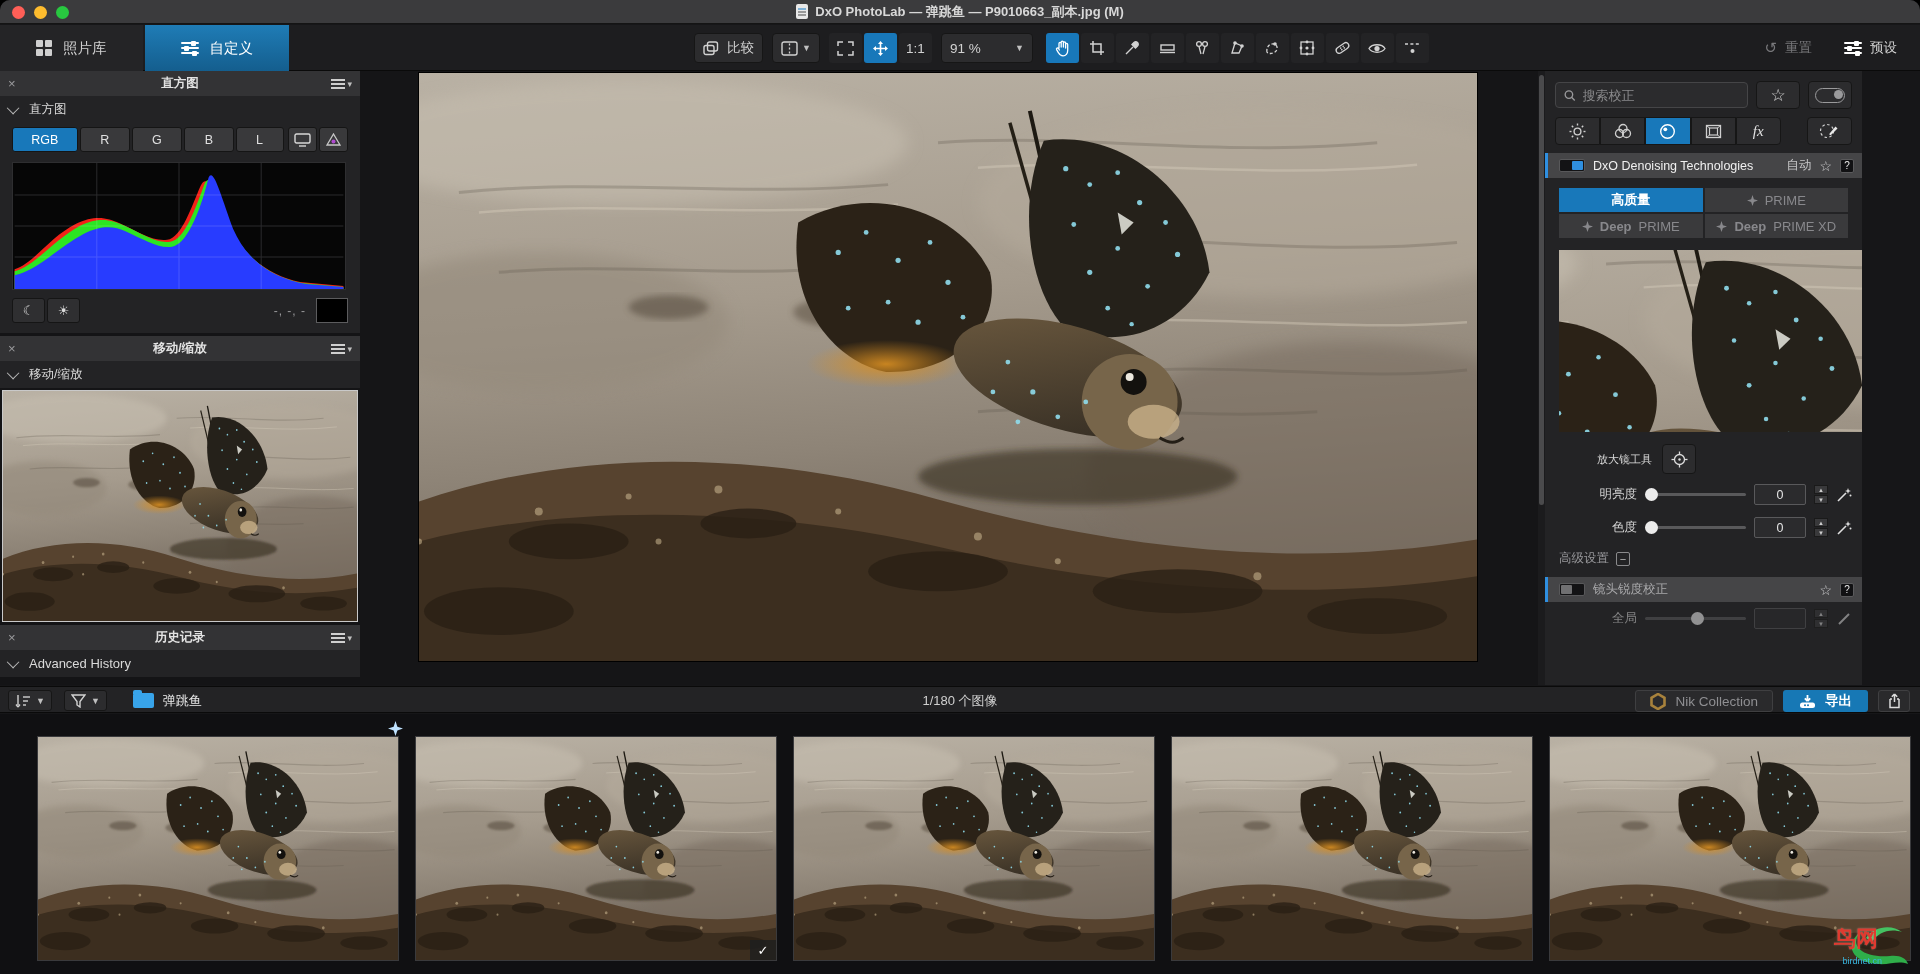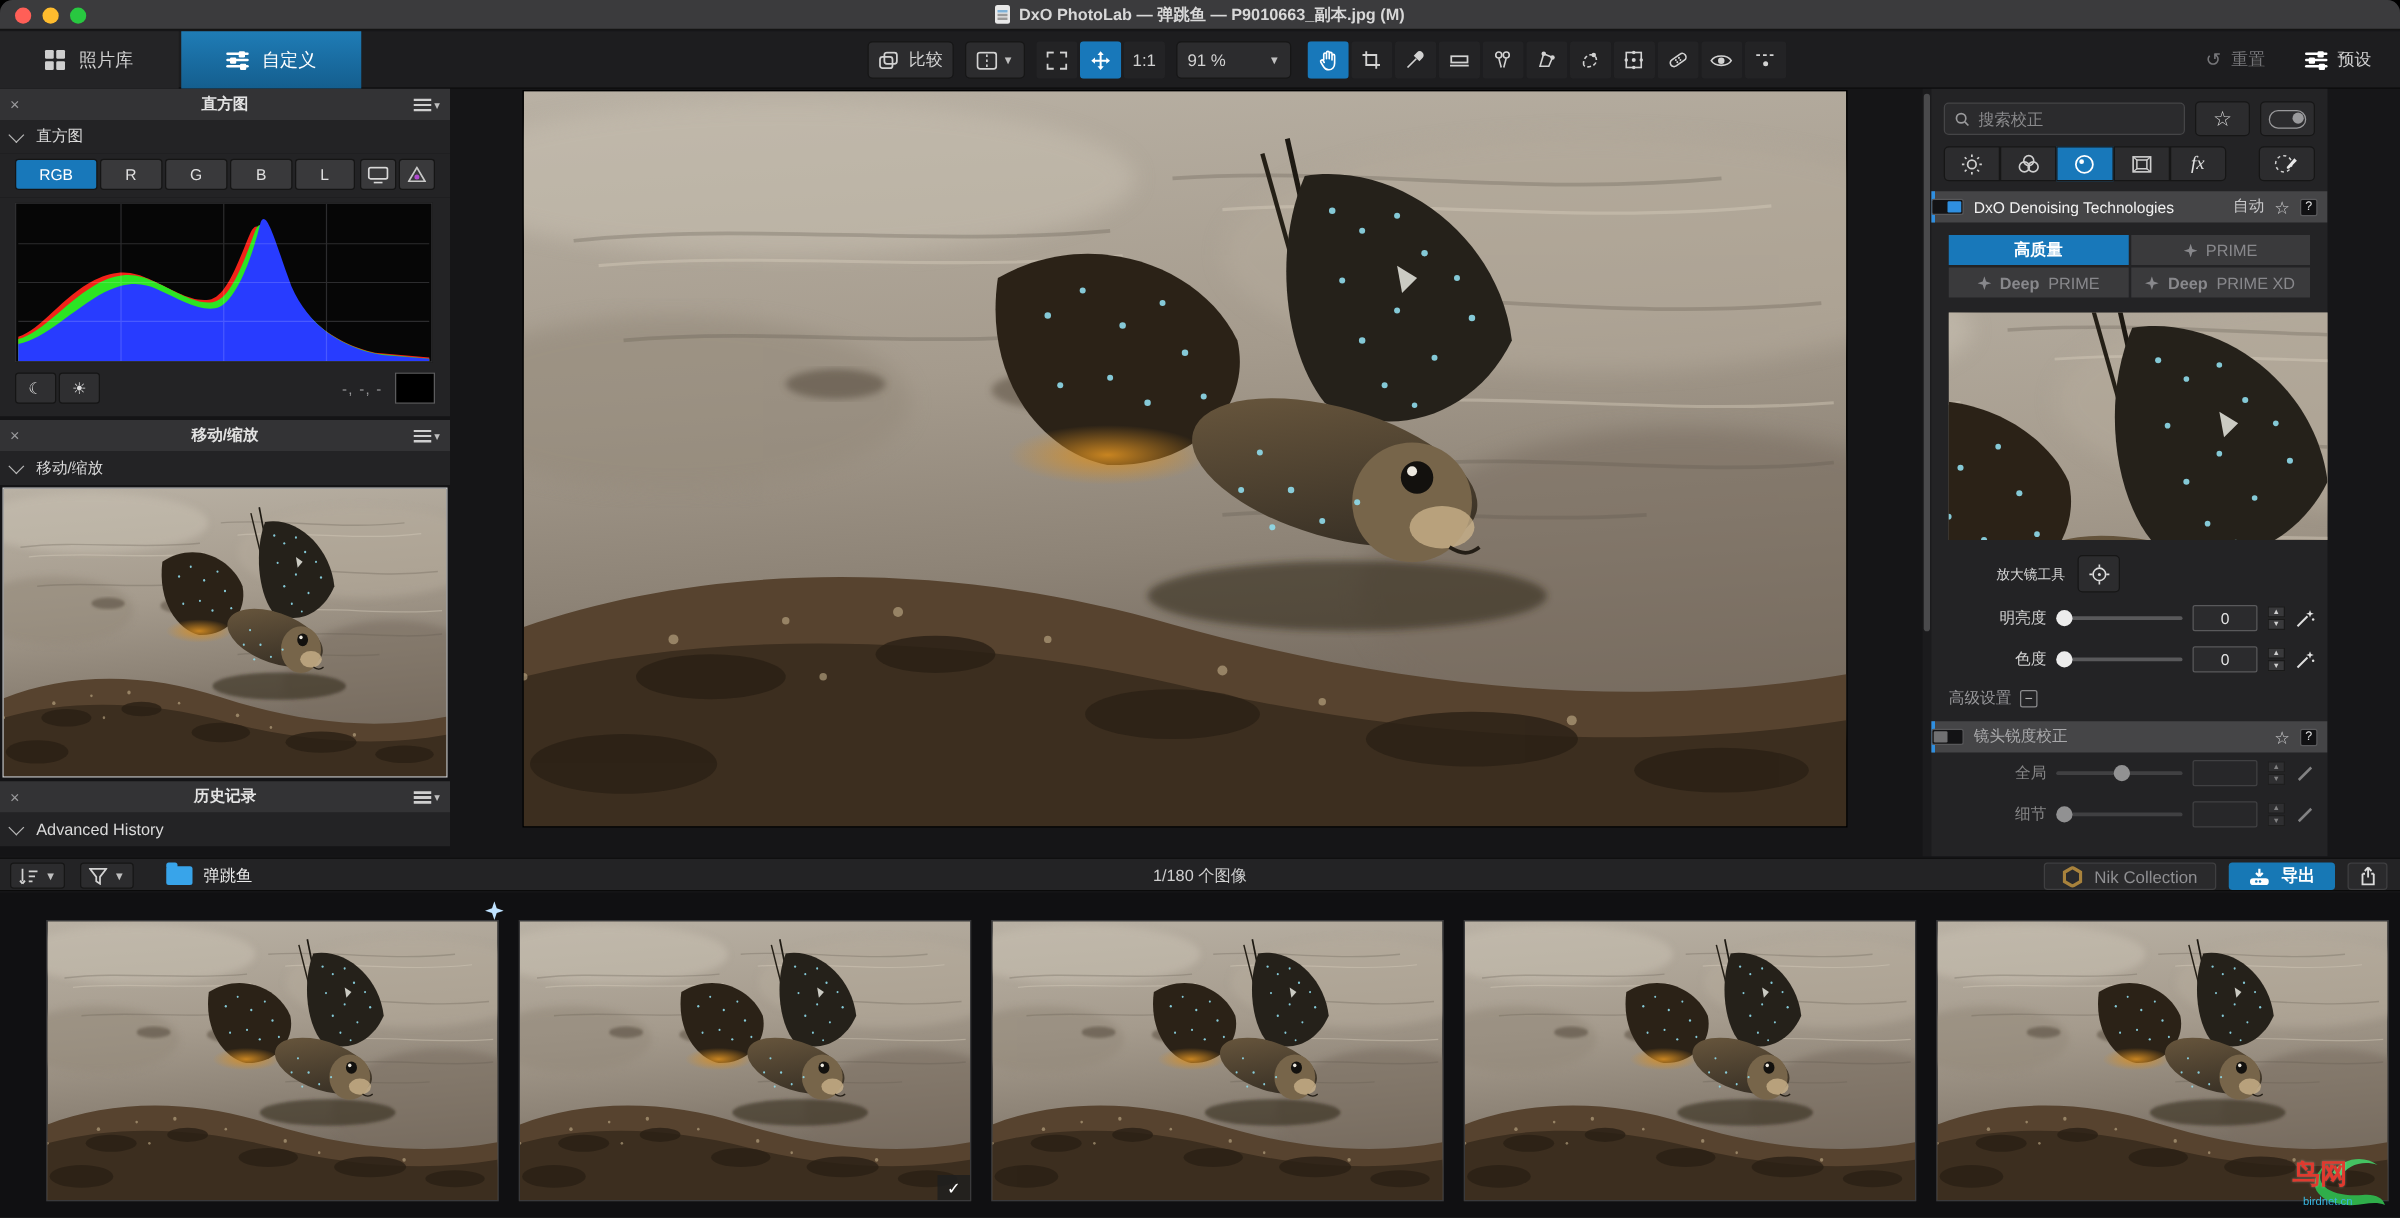--- a/index.html
+++ b/index.html
@@ -83,21 +83,21 @@
   .searchbox input { background:transparent; border:none; outline:none; color:#ddd; font-size:13px; width:100%; font-family:"Liberation Sans",sans-serif; }
   .searchbox input::placeholder { color:#8a8a8c; }
   .sbtn { width:44px; height:28px; display:flex; align-items:center; justify-content:center; background:#2c2c2e; border:1px solid #161616; border-radius:4px; color:#d5d5d5; font-size:17px; }
   .togglepill { width:30px; height:15px; border:1.5px solid #9a9a9c; border-radius:8px; position:relative; }
   .togglepill b { position:absolute; right:1px; top:1px; width:9px; height:9px; border-radius:50%; background:#9a9a9c; }
   .cattabs { display:flex; justify-content:center; gap:0; padding:2px 10px 8px; align-items:center; }
   .cattab { width:46px; height:28px; display:flex; align-items:center; justify-content:center; background:#2c2c2e; border:1px solid #161616; }
   .cattab:first-child { border-radius:4px 0 0 4px; } .cattab:nth-child(5) { border-radius:0 4px 4px 0; }
   .cattab.on { background:#1878ba; }
   .brushbtn { width:46px; height:28px; margin-left:26px; display:flex; align-items:center; justify-content:center; background:#2c2c2e; border:1px solid #161616; border-radius:4px; }
-  .corrhead { height:25px; background:#454547; display:flex; align-items:center; gap:8px; padding:0 8px 0 0; position:relative; }
+  .corrhead { height:25px; background:#454547; display:flex; align-items:center; gap:8px; padding:0 8px 0 14px; position:relative; }
   .corrhead:before { content:""; position:absolute; left:0; top:0; bottom:0; width:3px; background:#2f8fe0; }
   .corrhead .ct { font-size:12.5px; color:#f0f0f0; flex:1; white-space:nowrap; overflow:hidden; }
   .corrhead .auto { font-size:12.5px; color:#c6c6c8; }
   .corrhead .star { color:#cfcfd1; font-size:14px; }
   .helpbox { width:14px; height:14px; background:#111113; border:1px solid #5a5a5c; border-radius:2px; font-size:10px; color:#e8e8e8; display:flex; align-items:center; justify-content:center; }
   .minitoggle { width:26px; height:13px; background:#131315; border-radius:2px; position:relative; border:1px solid #58585a; }
   .minitoggle b { position:absolute; top:1px; width:11px; height:9px; border-radius:1px; }
   .minitoggle.on b { right:1px; background:#2f8fe0; }
   .minitoggle.off b { left:1px; background:#707072; }
   .modes { display:grid; grid-template-columns:1fr 1fr; grid-gap:2px; padding:10px 14px 8px; }
@@ -705,34 +705,20 @@
           </span>
         <span class="valbox"></span>
         <span class="spin">
             <span>▲</span>
             <span>▼</span>
           </span>
         <svg width="16" height="16" viewBox="0 0 16 16">
             <line x1="3" y1="13" x2="13" y2="3" stroke="#d0d0d0" stroke-width="2"></line>
           </svg>
       </div>
-      <div class="sliderrow">
-        <span class="lbl">细节</span>
-        <span class="track">
-            <span class="knob" style="left:0"></span>
-          </span>
-        <span class="valbox"></span>
-        <span class="spin">
-            <span>▲</span>
-            <span>▼</span>
-          </span>
-        <svg width="16" height="16" viewBox="0 0 16 16">
-            <line x1="3" y1="13" x2="13" y2="3" stroke="#d0d0d0" stroke-width="2"></line>
-          </svg>
-      </div>
     </div>
   </div>
 
   <div class="bottombar">
     <div class="bb-count">
         <span>1/180 个图像</span>
       </div>
     <div class="bb-left">
       <div class="bb-btn">
         <svg width="16" height="14" viewBox="0 0 16 14">

